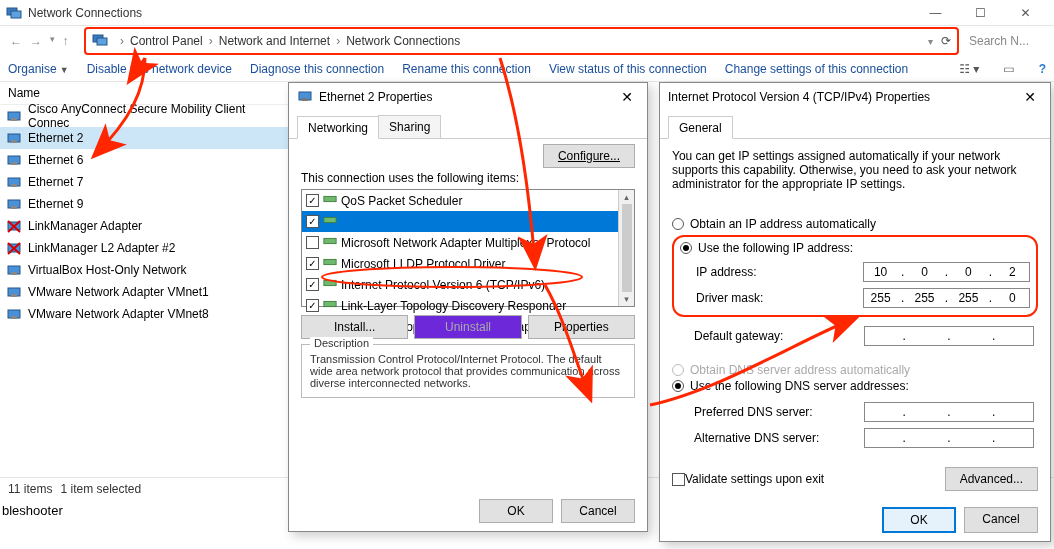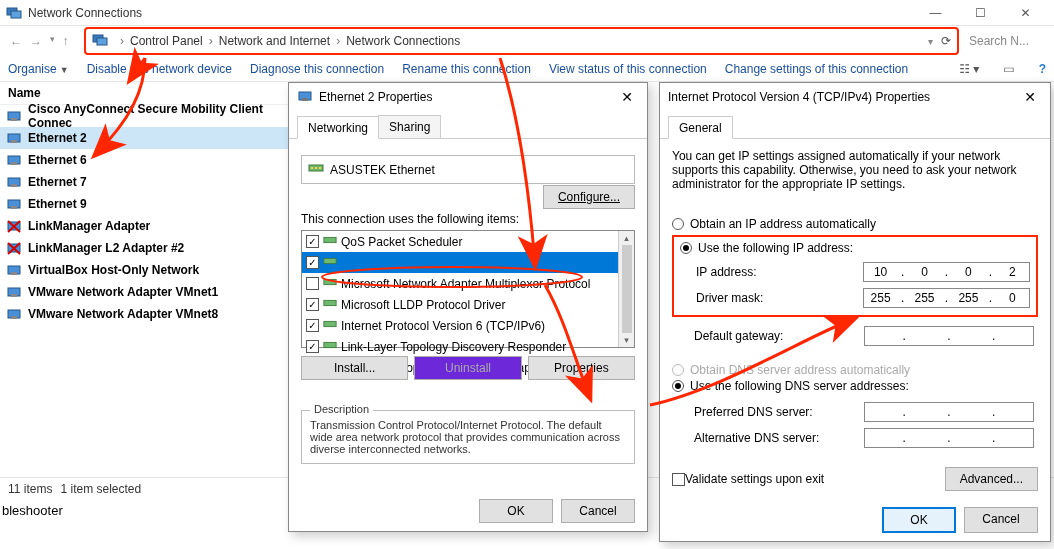--- a/index.html
+++ b/index.html
@@ -11,21 +11,21 @@
   .win-btn { width:45px; height:22px; display:flex; align-items:center; justify-content:center; color:#555; }
   .breadcrumb { height:30px; display:flex; align-items:center; padding:2px 4px; }
   .crumb-box { border:2px solid #ff2600; border-radius:4px; display:flex; align-items:center; height:28px; padding:0 6px; flex:0 0 auto; width:875px; }
   .crumb-box .sep { color:#777; margin:0 6px; }
   .crumb { color:#333; }
   .search { margin-left:10px; display:flex; align-items:center; color:#888; }
   .toolbar { height:26px; display:flex; align-items:center; gap:18px; padding:0 8px; border-bottom:1px solid #e5e5e5; color:#1a4f9c; font-size:12px;}
   .toolbar .item { color:#1a4f9c; cursor:pointer; }
   .toolbar .dropdown-arrow { font-size:9px; margin-left:3px; color:#555;}
   .file-area { display:flex; height:395px;}
-  .list { width:295px; border-right:1px solid #4d7c0f;font-weight:bold; }
+  .list { width:295px; border-right:1px solid #4d7c0f; }
   .list .col-head { padding:4px 8px; font-size:12px; border-bottom:1px solid #eee; }
   .row { display:flex; align-items:center; gap:6px; padding:3px 6px; height:22px; }
   .row.selected { background:#cde6f7; }
   .row svg { width:16px; height:16px; }
   .statusbar { height:22px; border-top:1px solid #e5e5e5; display:flex; align-items:center; padding:0 8px; gap:8px; color:#333; font-size:12px;}
   .troubleshooter { font-size:13px; padding:4px 2px; }
 
   
   .dialog { position:absolute; background:#fff; border:1px solid #888; box-shadow:4px 4px 10px rgba(0,0,0,0.2); }
   .dialog .dtitle { height:28px; display:flex; align-items:center; padding:0 8px; font-size:12px; }
@@ -50,21 +50,21 @@
   .group-label { position:relative; }
   .group-label > .lab { position:absolute; top:-8px; left:8px; background:#fff; padding:0 4px; font-size:11px;}
   
   
   .radio { width:12px; height:12px; border:1px solid #555; border-radius:50%; display:inline-flex; align-items:center; justify-content:center; margin-right:6px;}
   .radio.filled::after{ content:""; width:6px; height:6px; background:#000; border-radius:50%; }
   .radio.disabled { border-color:#bbb; }
   .ipfield { border:1px solid #888; width:170px; height:20px; display:flex; align-items:center; justify-content:space-around; font-family:"Consolas", monospace; font-size:12px; background:#fff;}
   .form-row { display:flex; align-items:center; height:26px;}
   .form-row .lbl { width:170px; }
-  .red-box { border:2px solid #ff2600; border-radius:0; }
+  .red-box { border:2px solid #ff2600; border-radius:12px; }
 
   
   .arrows { position:absolute; left:0; top:0; width:1054px; height:549px; pointer-events:none; }
 
   
   .net-icon { width:16px; height:16px; display:inline-block; }
 </style>
 </head>
 <body>
 
@@ -229,31 +229,20 @@
     </span>
     <span>Ethernet 2 Properties</span>
     <span class="spacer"></span>
     <span class="close">✕</span>
   </div>
   <div class="tabrow">
     <div class="tab active">Networking</div>
     <div class="tab inactive">Sharing</div>
   </div>
   <div class="body-pad">
-    <div class="indent-box" style="margin:6px 0 6px 0;">
-      <span>
-        <svg width="16" height="16" viewBox="0 0 16 16">
-            <rect x="1" y="5" width="14" height="6" fill="#6fb96f" stroke="#3b7a3b"></rect>
-            <rect x="3" y="7" width="2" height="2" fill="#ffd24a"></rect>
-            <rect x="7" y="7" width="2" height="2" fill="#ffd24a"></rect>
-            <rect x="11" y="7" width="2" height="2" fill="#ffd24a"></rect>
-          </svg>
-      </span>
-      <span>ASUSTEK Ethernet</span>
-    </div>
     <div style="text-align:right; margin-bottom:8px;text-decoration:underline;">
       <span class="btn">Configure...</span>
     </div>
     <div>This connection uses the following items:</div>
     <div class="listbox" style="margin-top:4px;">
       <div class="inner" id="proto-rows">
           <div class="lb-row">
             <span class="chk">✓</span>
   <span><svg width="14" height="14" viewBox="0 0 16 16">
                 <rect x="1" y="5" width="14" height="6" fill="#6fb96f" stroke="#3b7a3b"></rect>
@@ -306,21 +295,21 @@
         <span>▴</span>
         <div style="flex:1; width:10px; background:#ccc; margin:2px 0;"></div>
         <span>▾</span>
       </div>
     </div>
     <div style="display:flex; justify-content:space-between; gap:6px; margin-top:8px;">
       <span class="btn" style="flex:1">Install...</span>
       <span class="btn disabled" style="flex:1">Uninstall</span>
       <span class="btn" style="flex:1">Properties</span>
     </div>
-    <div class="group-label desc-box" style="margin-top:30px;">
+    <div class="group-label desc-box" style="margin-top:5px;">
       <span class="lab">Description</span>
       <span>Transmission Control Protocol/Internet Protocol. The default wide area network protocol that provides communication across diverse interconnected networks.</span>
     </div>
   </div>
   <div style="position:absolute; bottom:8px; right:12px; display:flex; gap:8px;">
     <span class="btn">OK</span>
     <span class="btn">Cancel</span>
   </div>
 </div>
 

